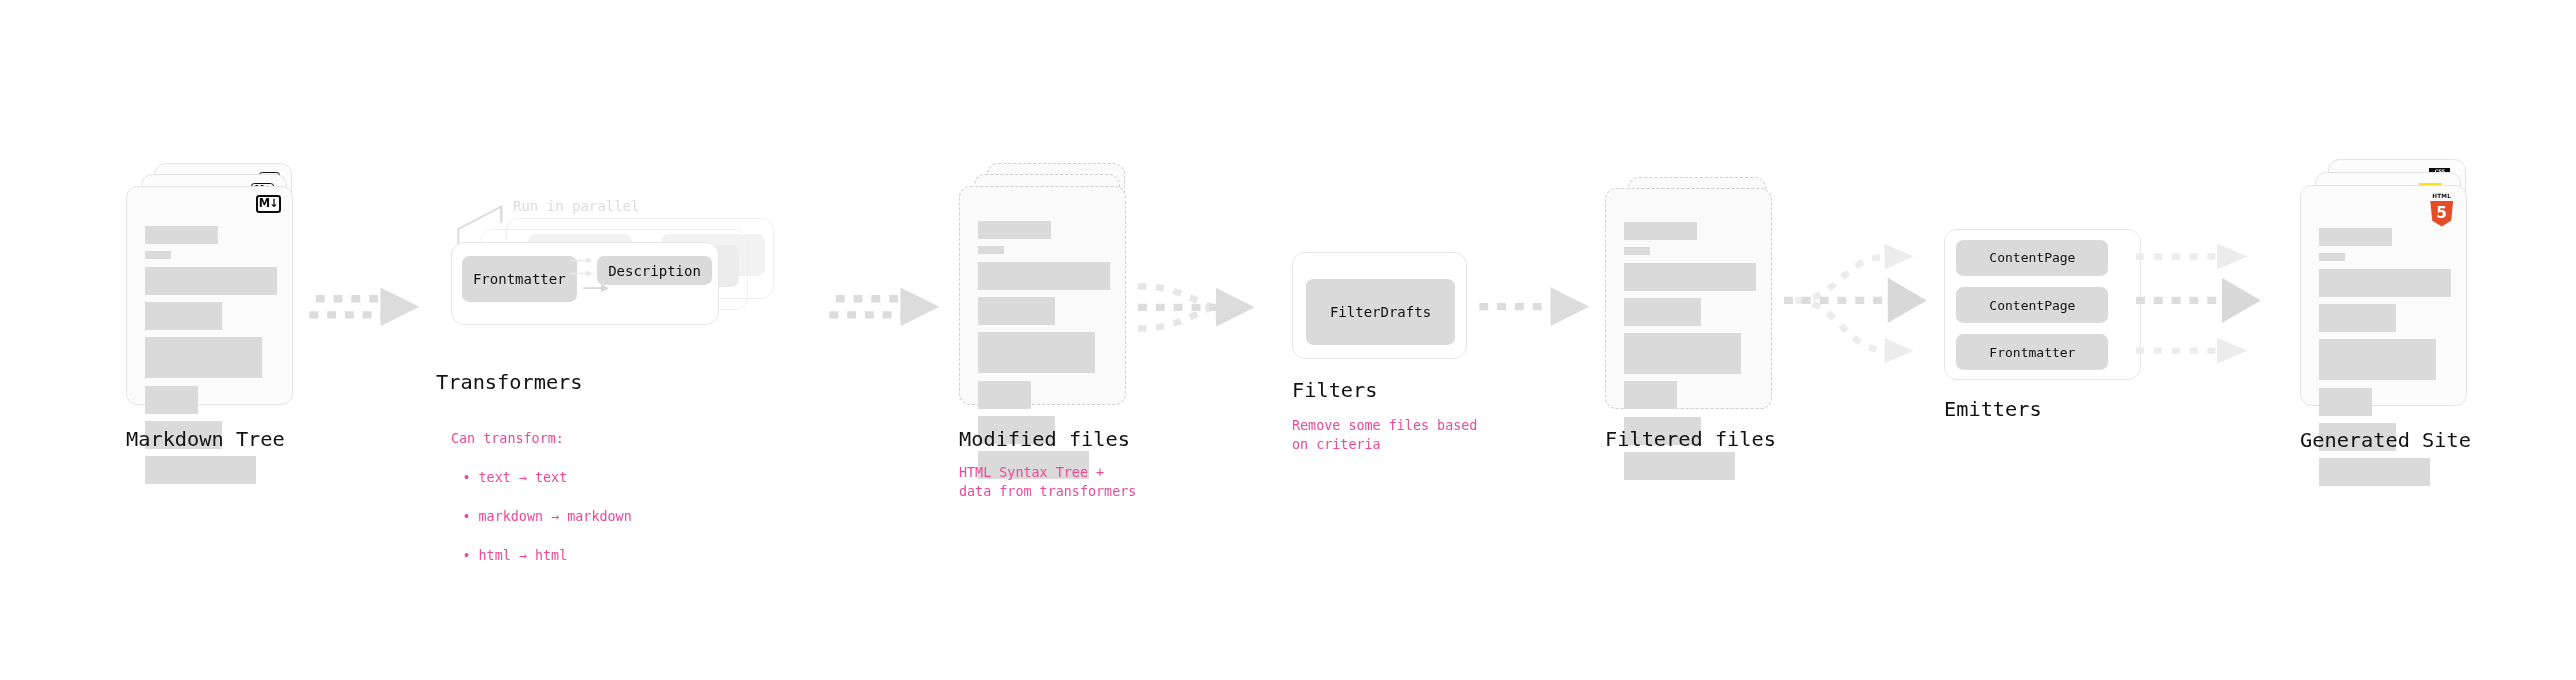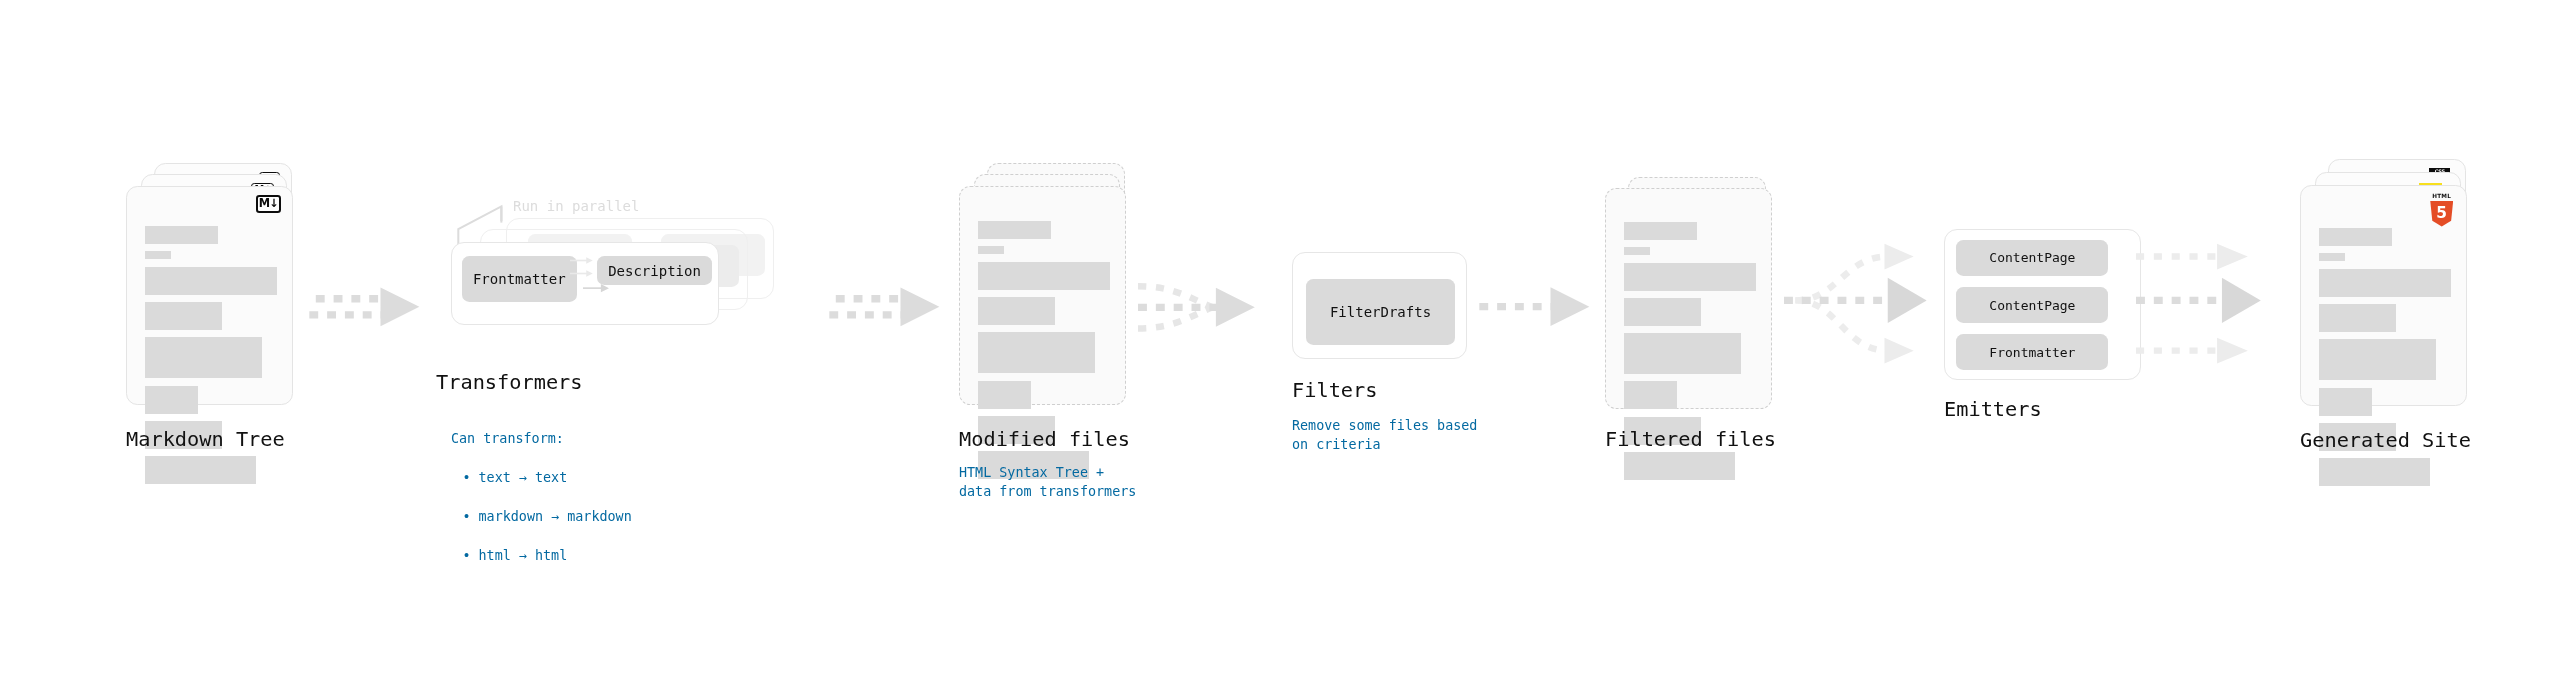--- a/index.html
+++ b/index.html
@@ -61,21 +61,21 @@
     font-family: "DejaVu Sans", "Liberation Sans", sans-serif;
   }
 
   
   .caption {
     position: absolute;
     font-size: 20.3px; color: #111; letter-spacing: 0px; white-space: nowrap;
   }
   .subcaption {
     position: absolute;
-    font-size: 13.4px; color: #0369a1; line-height: 1.45; white-space: pre-line;
+    font-size: 13.4px; color: #ec4899; line-height: 1.45; white-space: pre-line;
   }
 
   
   .proc-box {
     position: absolute;
     border: 1.6px solid #e6e6e6;
     border-radius: 13px;
     background: #ffffff;
   }
   .proc-box.layer { background: rgba(255,255,255,0.0); border-color: #efefef; }

